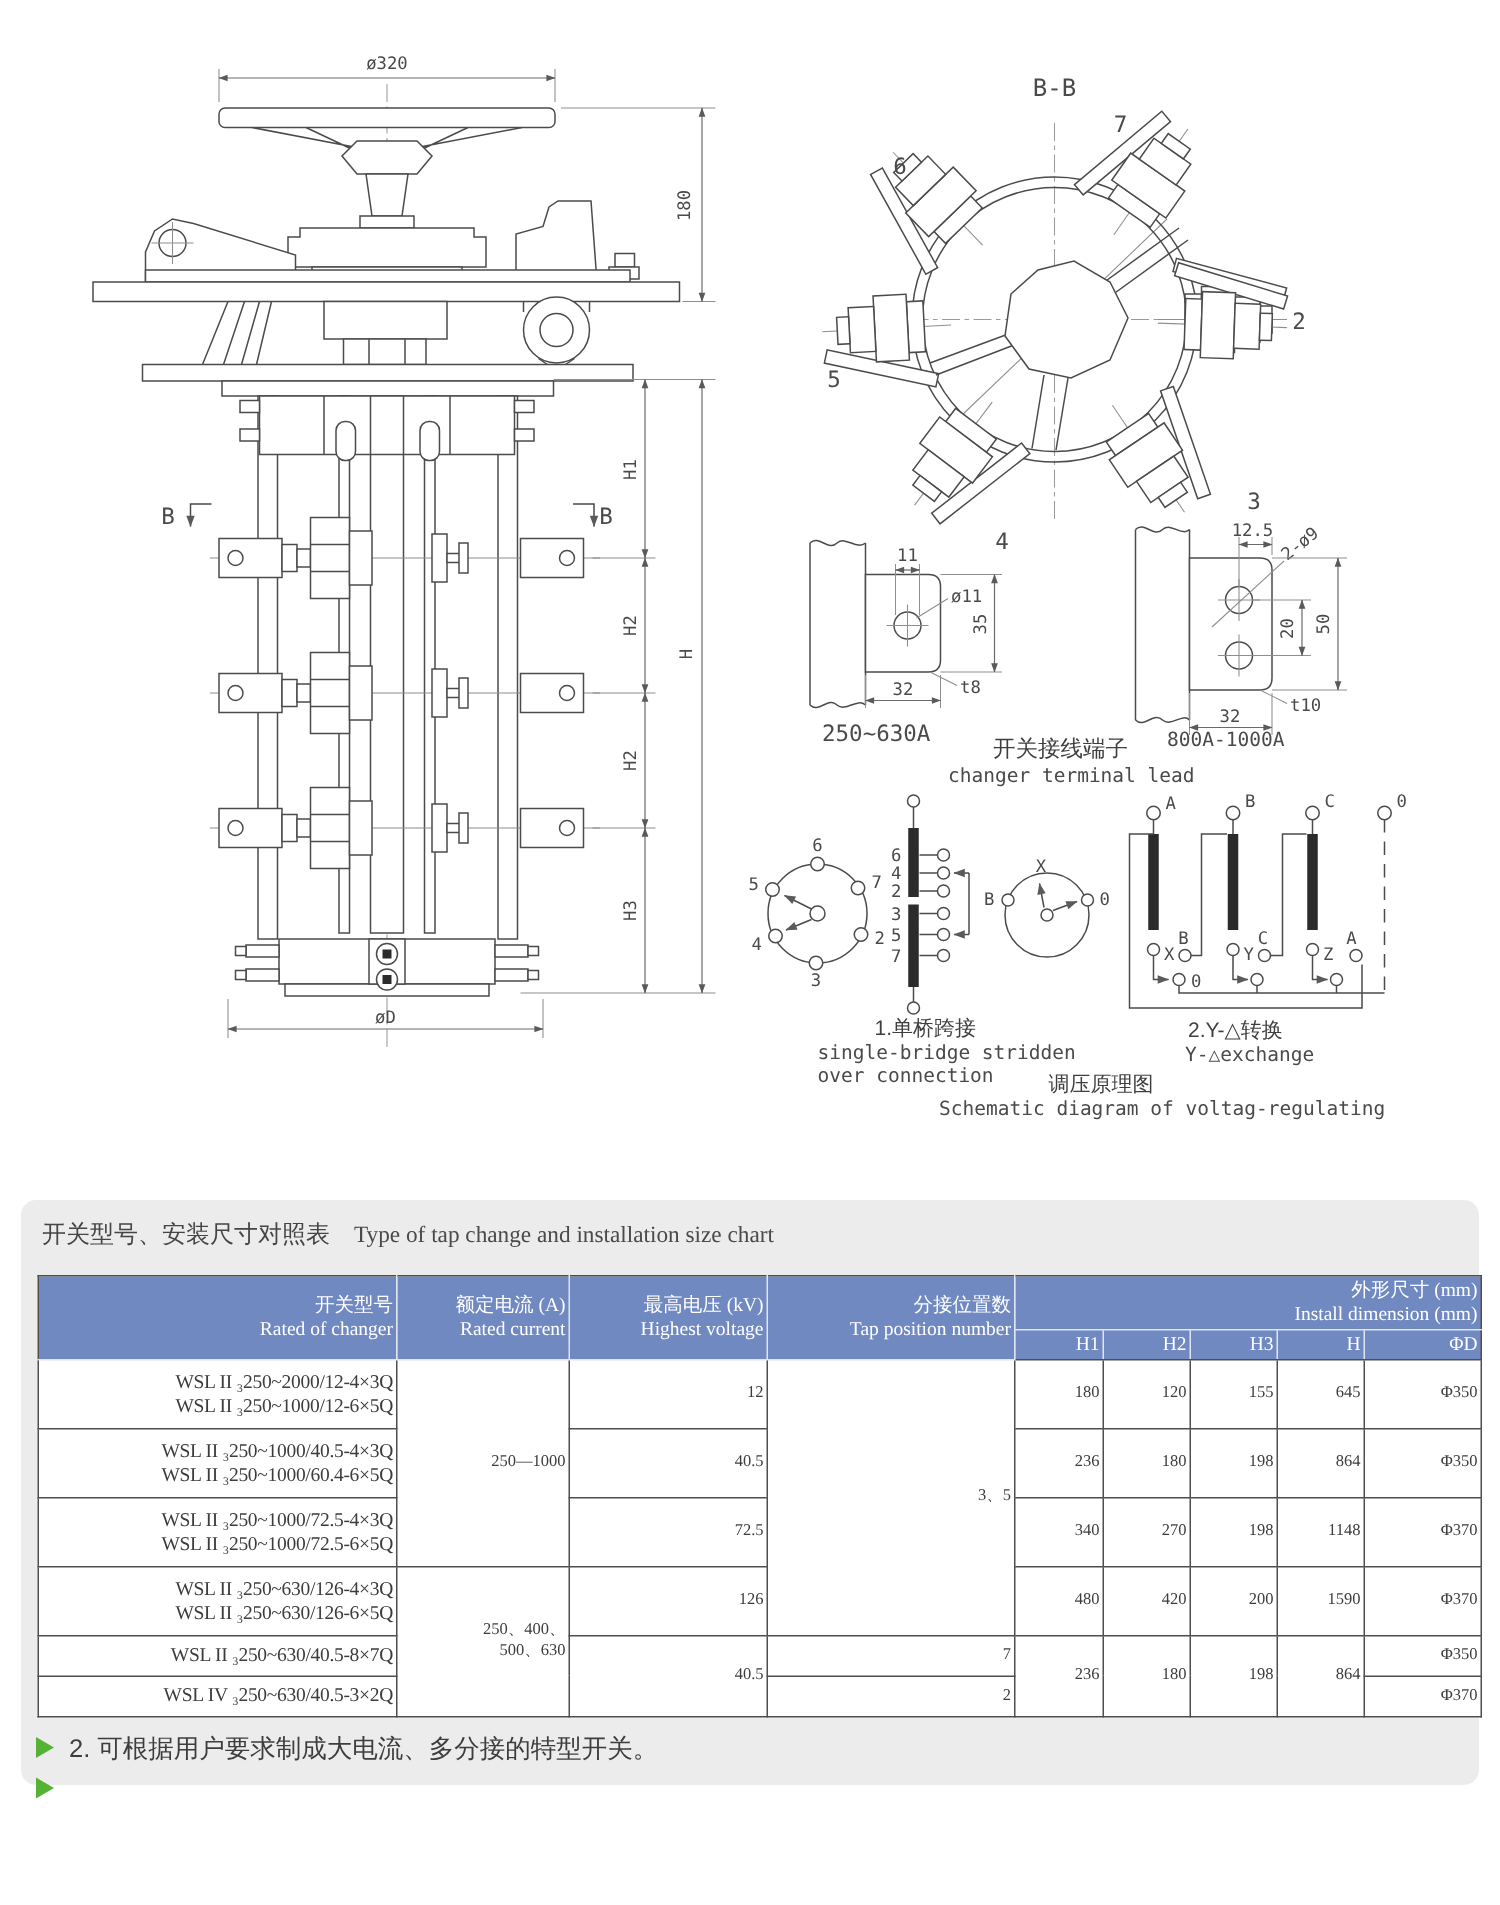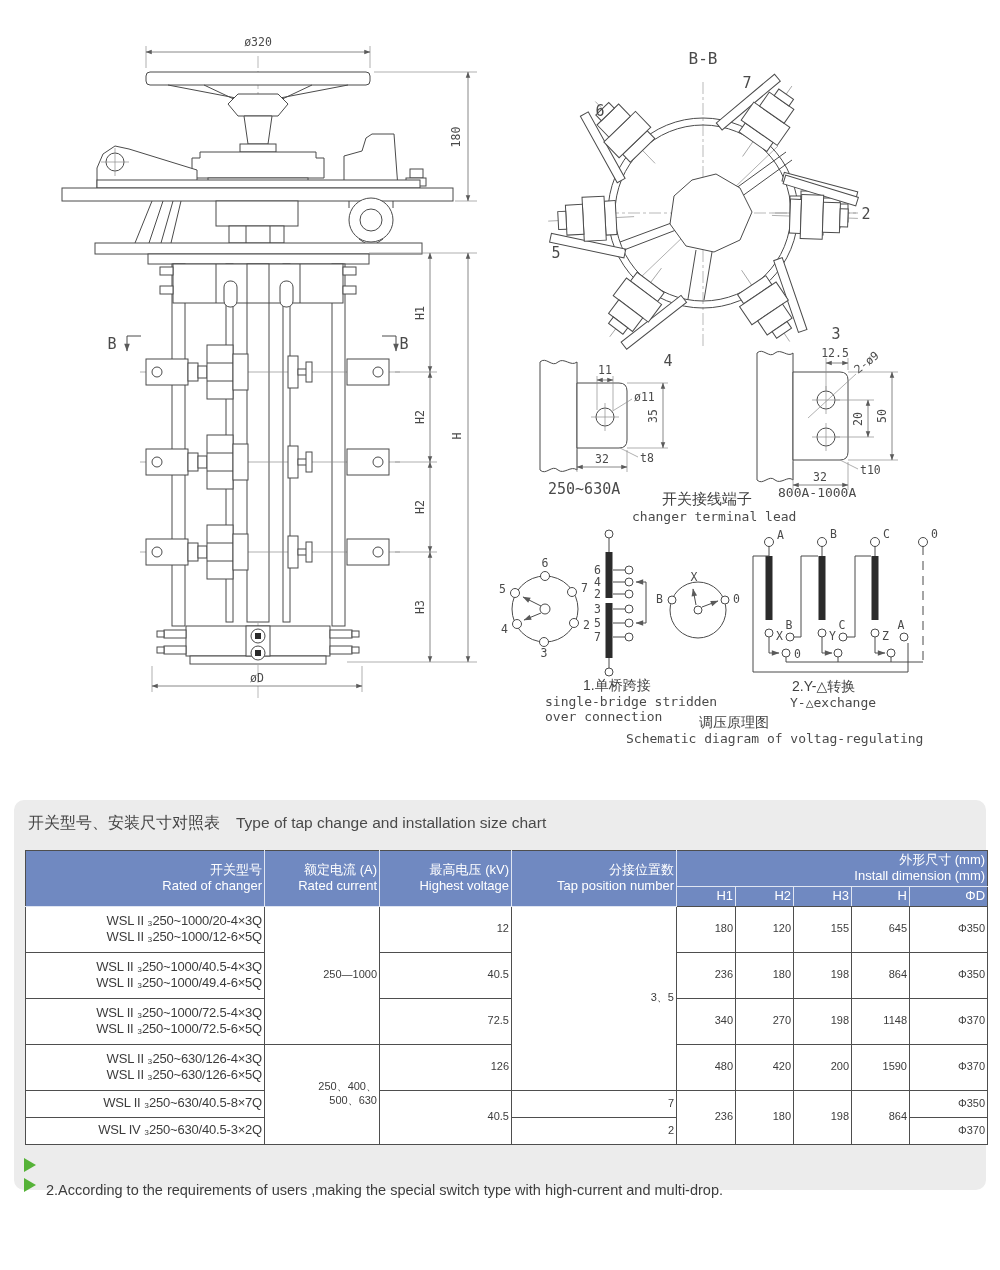--- a/index.html
+++ b/index.html
@@ -16,21 +16,21 @@
   .diml{ stroke:#6a6a6a; stroke-width:.8; fill:none; }
   .bar { fill:#2b2b2b; stroke:none; }
   text.t  { font:11.5px "DejaVu Sans Mono",monospace; fill:#4a4a4a; }
   text.t2 { font:15px "DejaVu Sans Mono",monospace; fill:#4a4a4a; }
   text.t3 { font:13px "DejaVu Sans Mono",monospace; fill:#4a4a4a; }
   text.cjk{ font:14px "Liberation Sans","DejaVu Sans",sans-serif; fill:#3f3f3f; }
   text.cjkb{ font:15px "Liberation Sans","DejaVu Sans",sans-serif; fill:#3f3f3f; }
 
   
   .panel { position:absolute; left:14px; top:800px; width:972px; height:390px;
-           background:#ececec; border-radius:10px; }
+           background:#ececec; border-radius:10px;font-family:Liberation Serif, serif; }
   .panel-title { position:absolute; left:14px; top:13px; font-size:16px; color:#454545; }
   .panel-title .en { margin-left:16px; font-size:15.5px; color:#4a4a4a; }
   table.spec { position:absolute; left:11px; top:50px; width:962px;
                border-collapse:collapse; table-layout:fixed;
                font-size:13px; color:#3c3c3c; background:#fff; }
   table.spec th, table.spec td { border:1px solid #4e4e4e; text-align:right; vertical-align:middle;
                padding:1px 2px; line-height:1.25; }
   table.spec thead th { background:#7089c1; color:#fff; font-weight:normal;
                border:1px solid #dfe5f2; font-size:13px; }
   table.spec thead tr:first-child th { border-top:1px solid #4e4e4e; }
@@ -434,36 +434,36 @@
         <th>H1</th>
         <th>H2</th>
         <th>H3</th>
         <th>H</th>
         <th>ΦD</th>
       </tr>
     </thead>
     <tbody>
       <tr class="rA">
         <td class="lft model">
-          <div>WSL II ₃250~1000/20-4×3Q</div>
+          <div>WSL II ₃250~2000/12-4×3Q</div>
               <div>WSL II ₃250~1000/12-6×5Q</div>
         </td>
         <td class="num" rowspan="3">250—1000</td>
         <td class="num">12</td>
         <td class="num" rowspan="4">3、5</td>
         <td class="num">180</td>
         <td class="num">120</td>
         <td class="num">155</td>
         <td class="num">645</td>
         <td class="num">Φ350</td>
       </tr>
       <tr class="rA">
         <td class="lft model">
           <div>WSL II ₃250~1000/40.5-4×3Q</div>
-              <div>WSL II ₃250~1000/49.4-6×5Q</div>
+              <div>WSL II ₃250~1000/60.4-6×5Q</div>
         </td>
         <td class="num">40.5</td>
         <td class="num">236</td>
         <td class="num">180</td>
         <td class="num">198</td>
         <td class="num">864</td>
         <td class="num">Φ350</td>
       </tr>
       <tr class="rA">
         <td class="lft model">
@@ -509,23 +509,23 @@
         <td class="num">Φ370</td>
       </tr>
     </tbody>
   </table>
 </section>
 
 <div class="notes">
   <div class="note-block">
     <span class="tri"></span>
     <div class="note-cn">
+      <div>2. 可根据用户要求制成大电流、多分接的特型开关。</div>
     </div>
   </div>
   <div class="note-block">
     <span class="tri"></span>
     <div class="note-en">
-      <div>2.According to the requirements of users ,making the special switch type with high-current and multi-drop.</div>
     </div>
   </div>
 </div>
 
 </div>
 
 </body></html>

